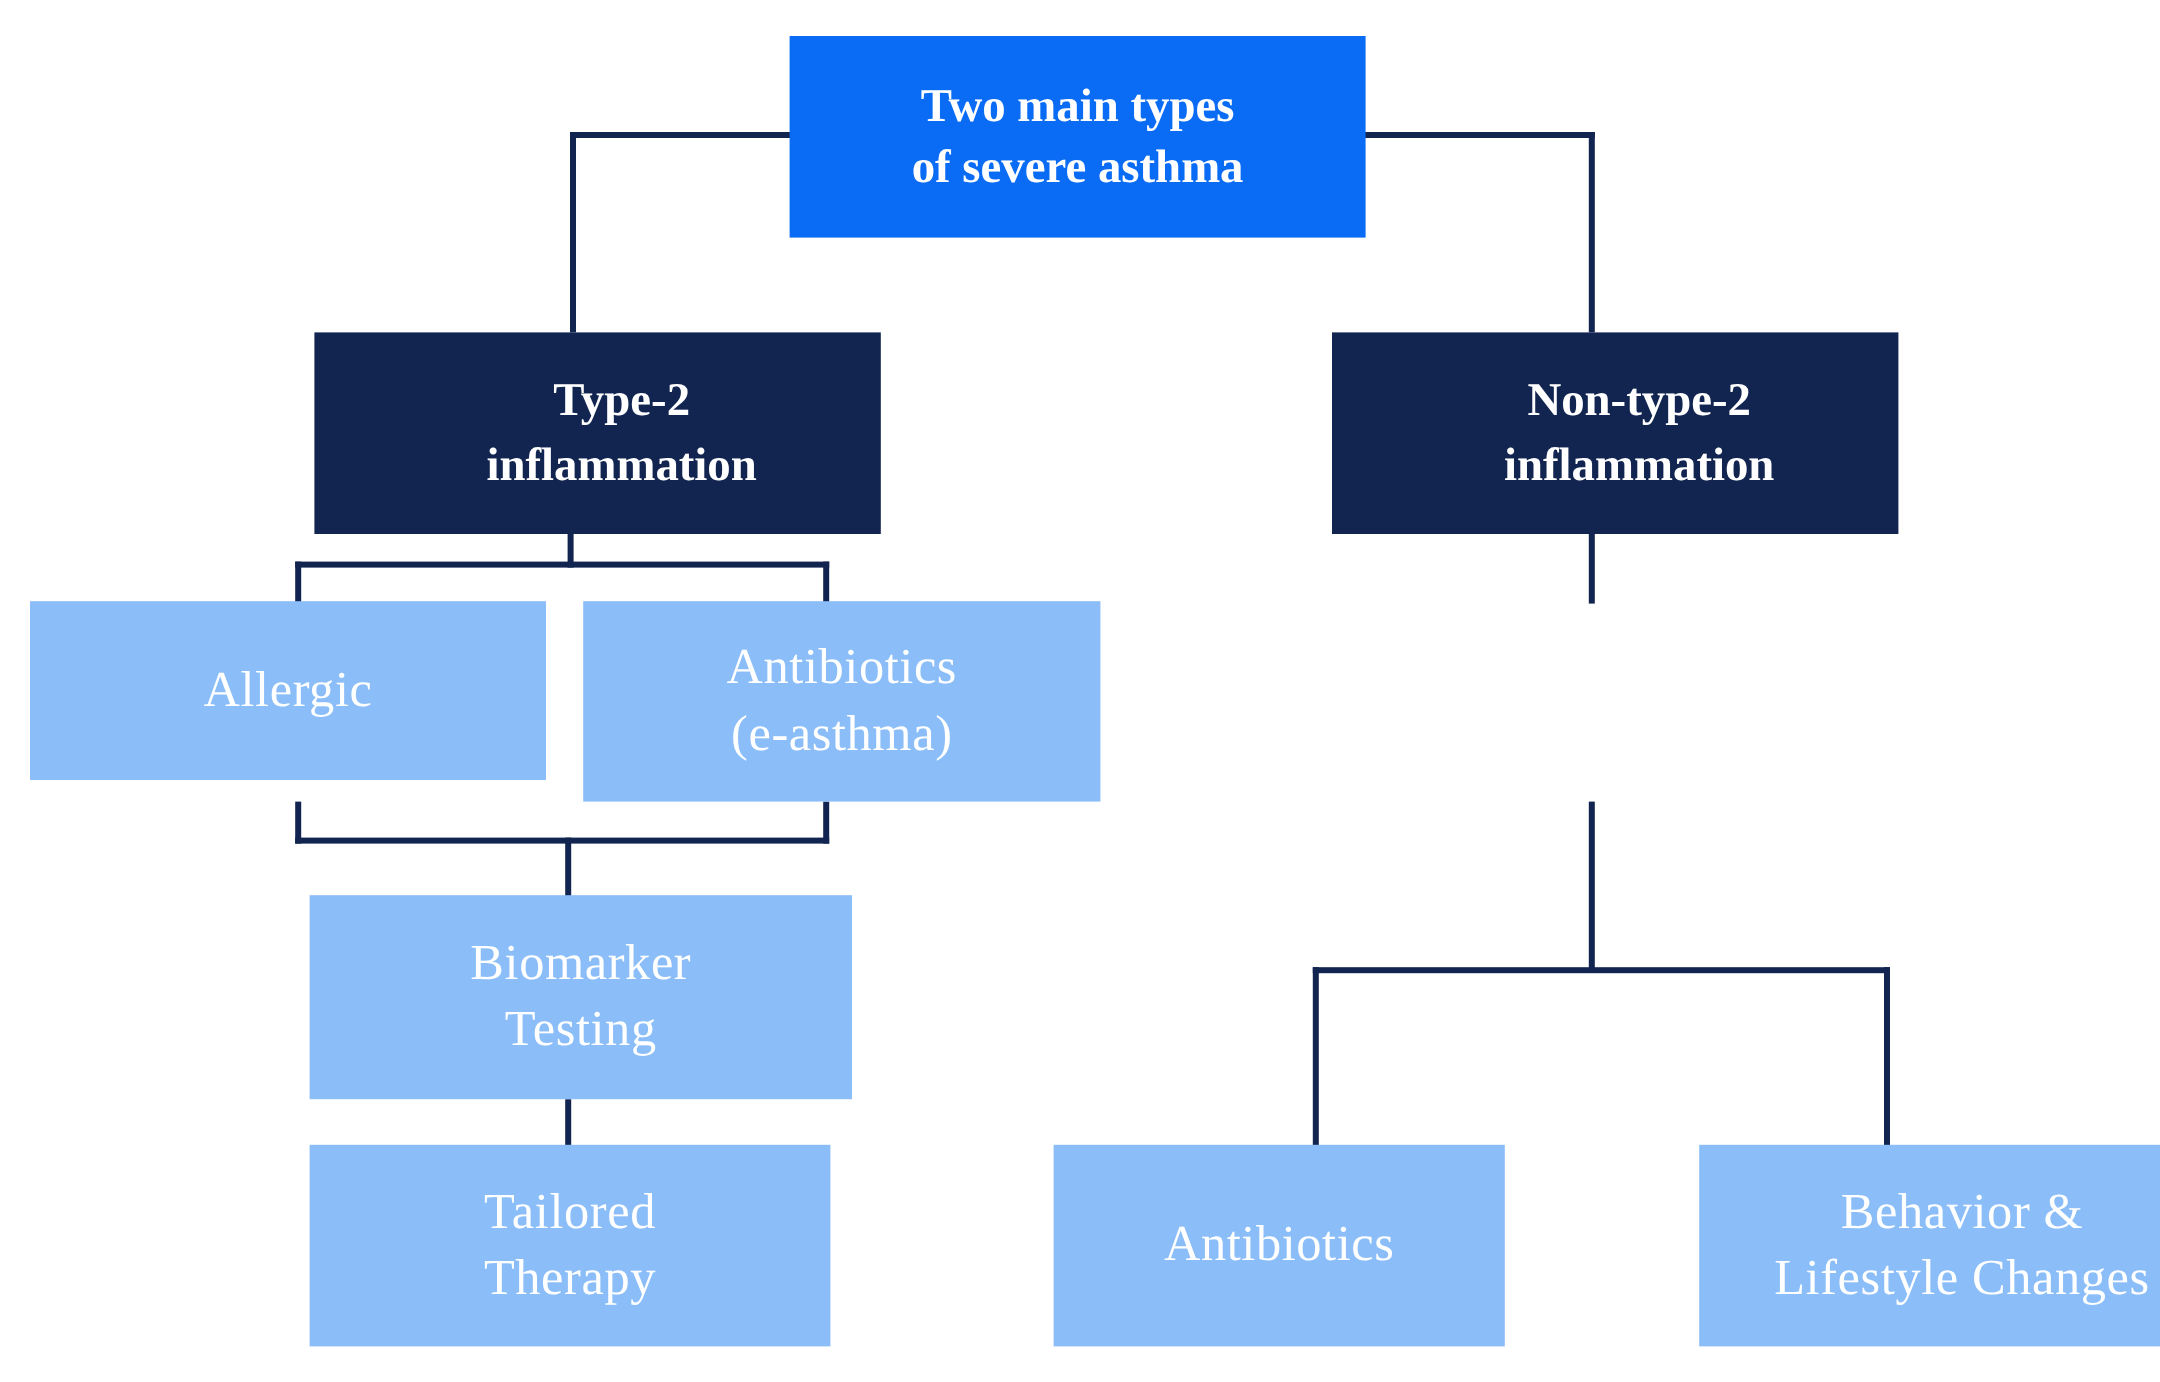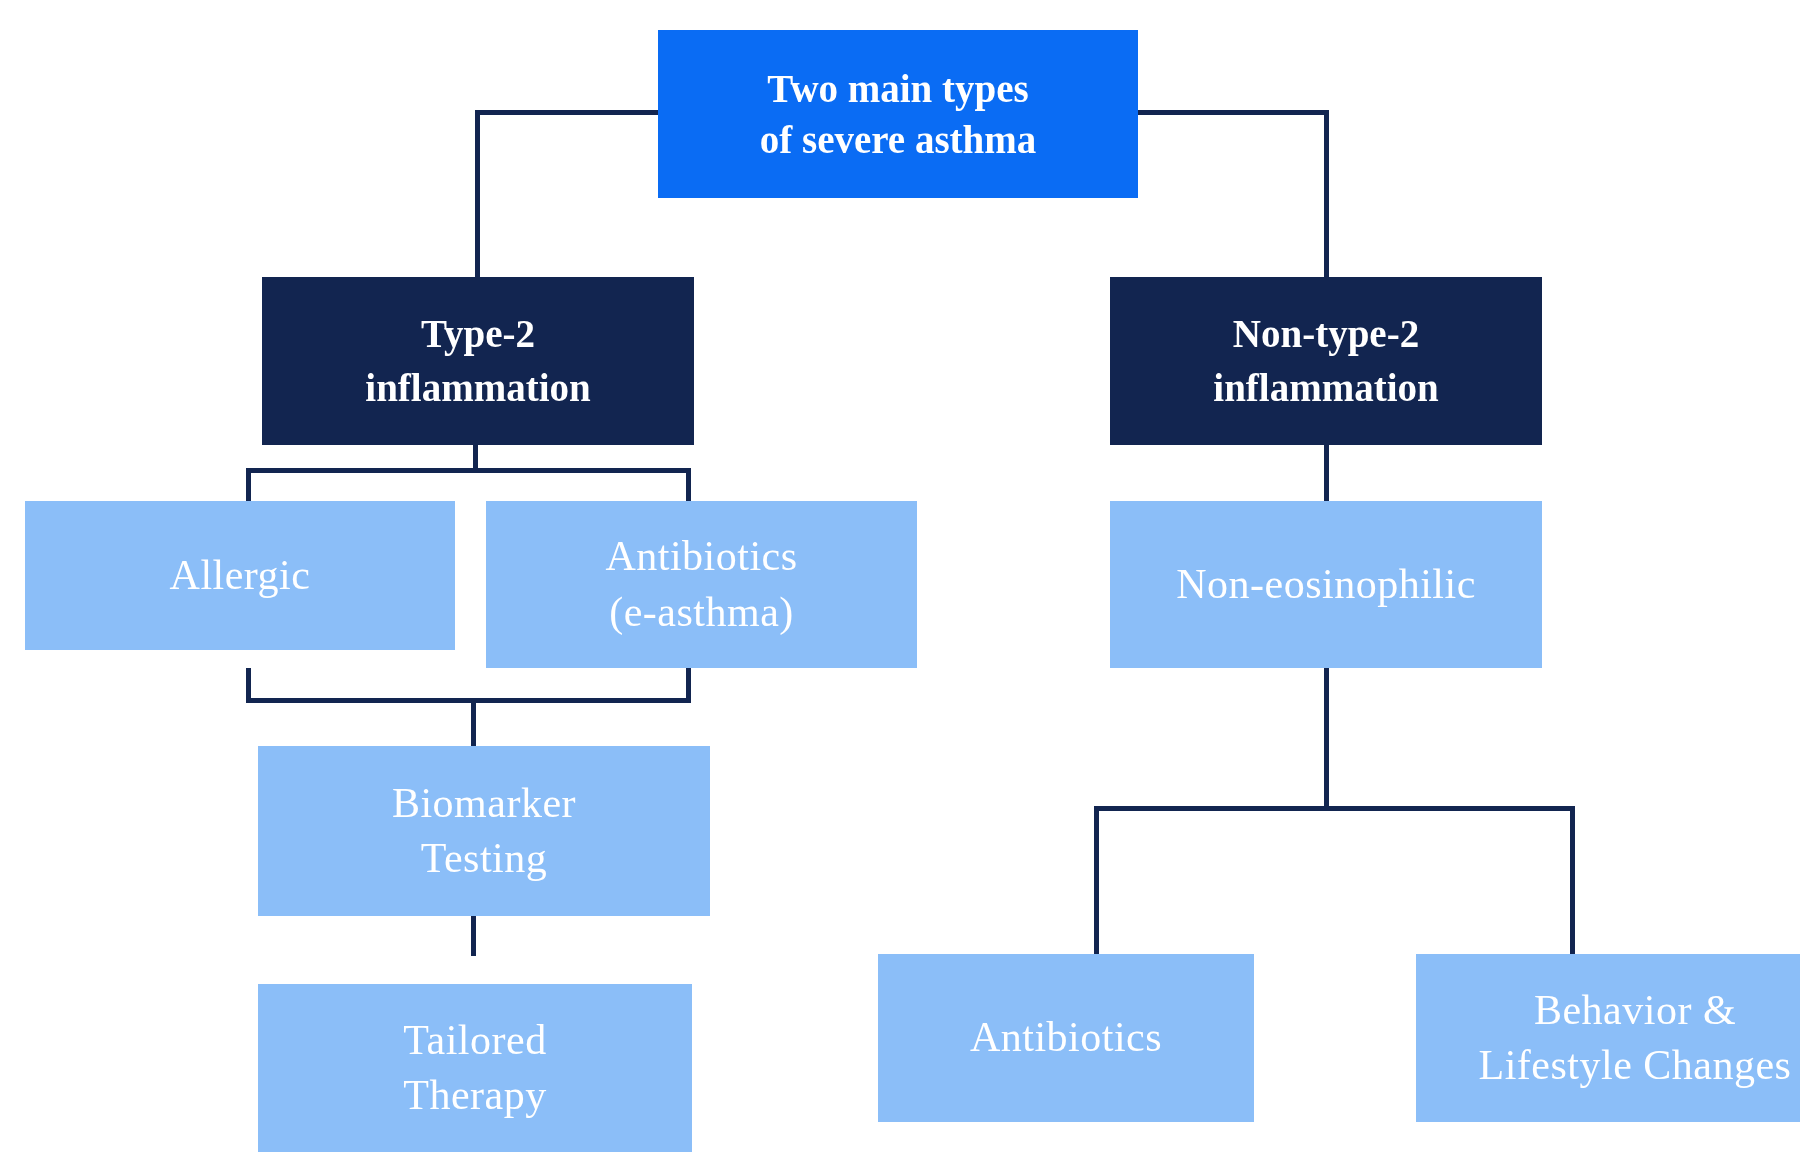--- a/index.html
+++ b/index.html
@@ -38,20 +38,21 @@
     background: var(--bright, #0a6cf4);
     font-weight: 700;
     font-size: 39px;
     line-height: 1.32;
   }
   .node--navy {
     background: var(--navy, #122550);
     font-weight: 700;
     font-size: 39px;
     line-height: 1.38;
+    padding-left: 40px;
   }
   .node--light {
     background: var(--light, #8bbef8);
     font-weight: 400;
     font-size: 42px;
     line-height: 1.32;
     letter-spacing: 0.5px;
   }
 </style>
 </head>
@@ -99,30 +100,27 @@
 
   <div class="node node--light" style="left:25px; top:501px; width:430px; height:149px;">
     <span class="line">Allergic</span>
   </div>
 
   <div class="node node--light" style="left:486px; top:501px; width:431px; height:167px;">
     <span class="line">Antibiotics</span>
     <span class="line">(e-asthma)</span>
   </div>
 
-  <div class="node node--light" style="left:1110px; top:501px; width:432px; height:167px;">
-    <span class="line">Non-eosinophilic</span>
-  </div>
 
   <div class="node node--light" style="left:258px; top:746px; width:452px; height:170px;">
     <span class="line">Biomarker</span>
     <span class="line">Testing</span>
   </div>
 
-  <div class="node node--light" style="left:258px; top:954px; width:434px; height:168px;margin-top:30px;">
+  <div class="node node--light" style="left:258px; top:954px; width:434px; height:168px;">
     <span class="line">Tailored</span>
     <span class="line">Therapy</span>
   </div>
 
   <div class="node node--light" style="left:878px; top:954px; width:376px; height:168px;">
     <span class="line">Antibiotics</span>
   </div>
 
   <div class="node node--light" style="left:1416px; top:954px; width:438px; height:168px;">
     <span class="line">Behavior &amp;</span>

